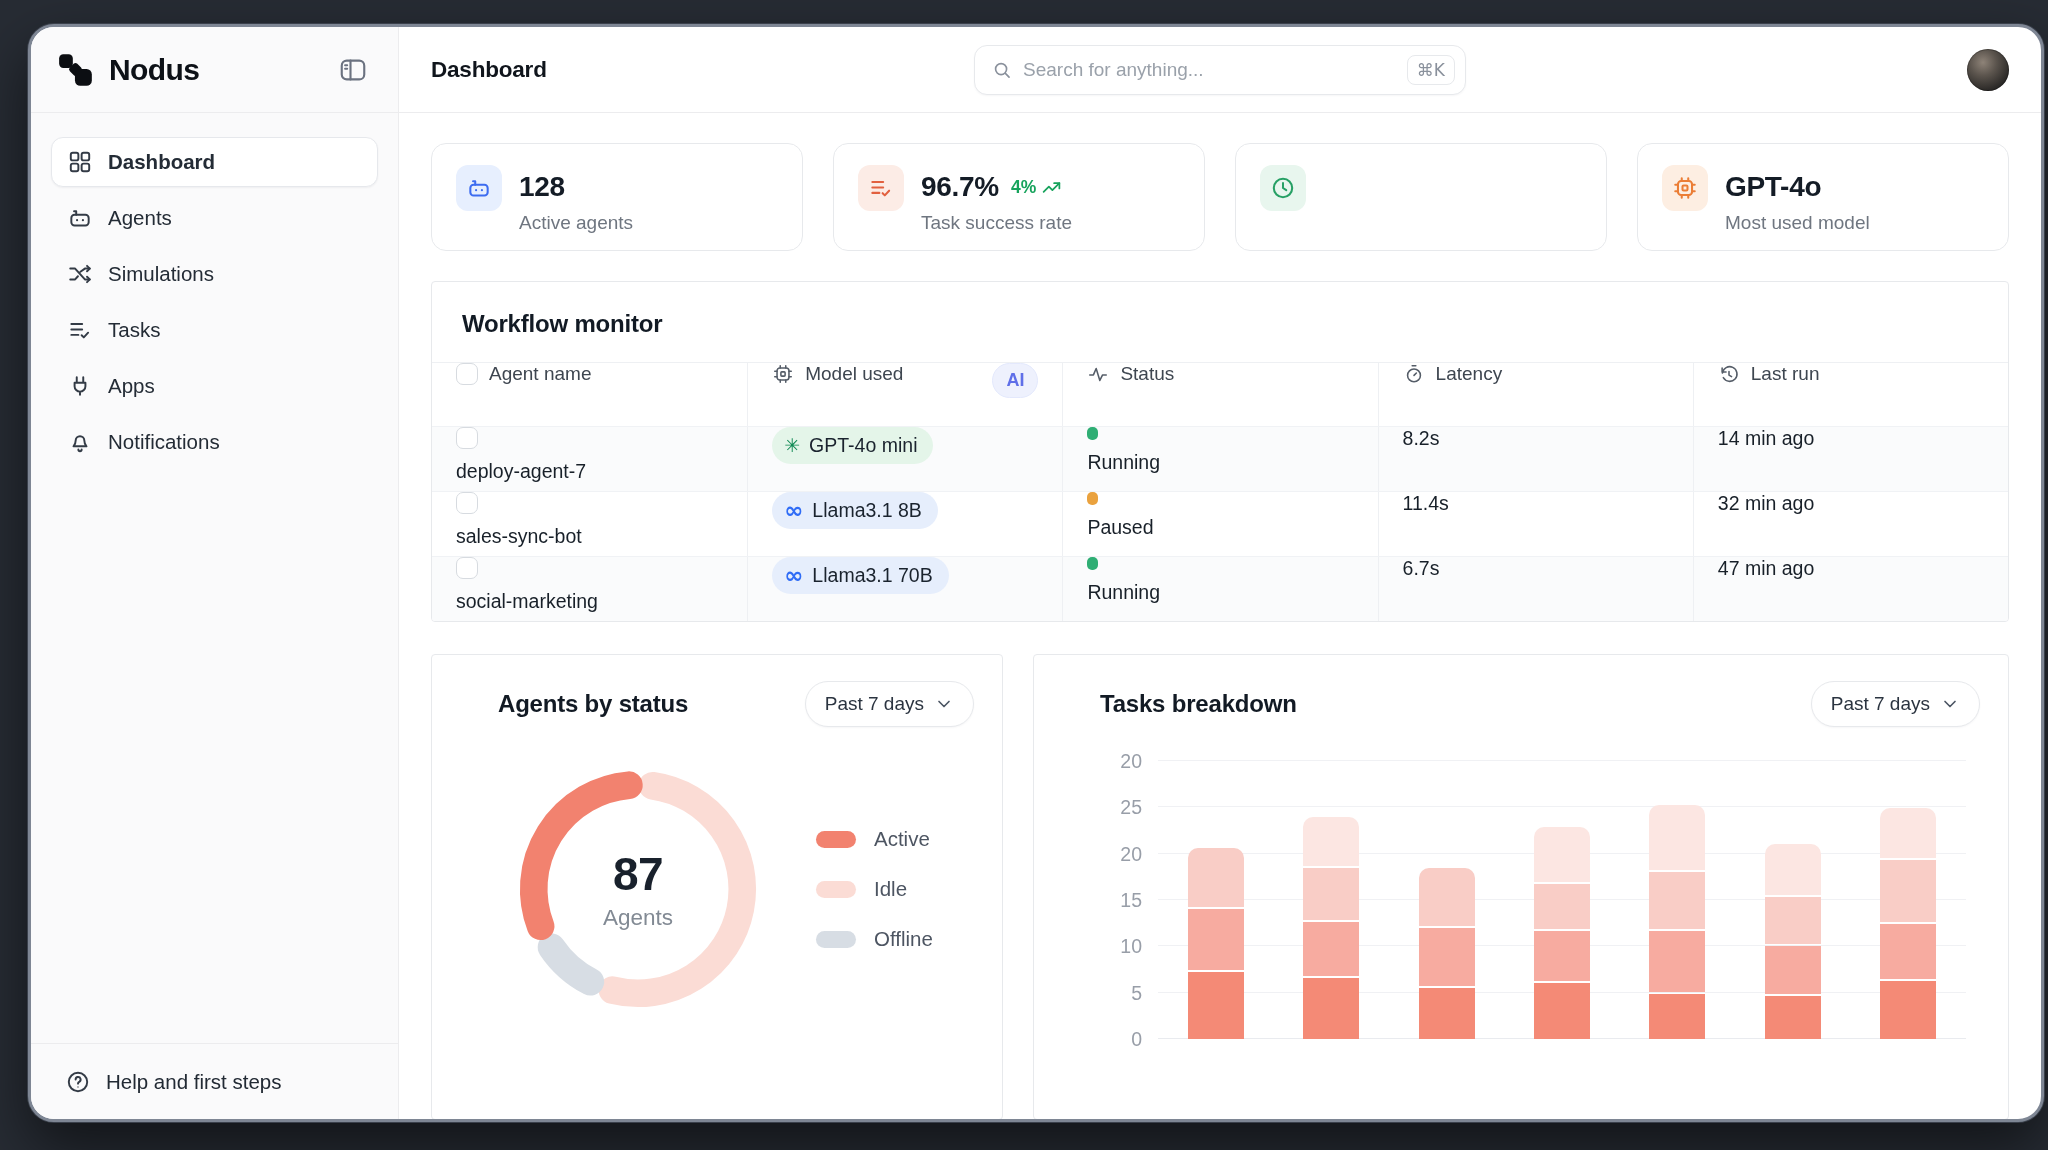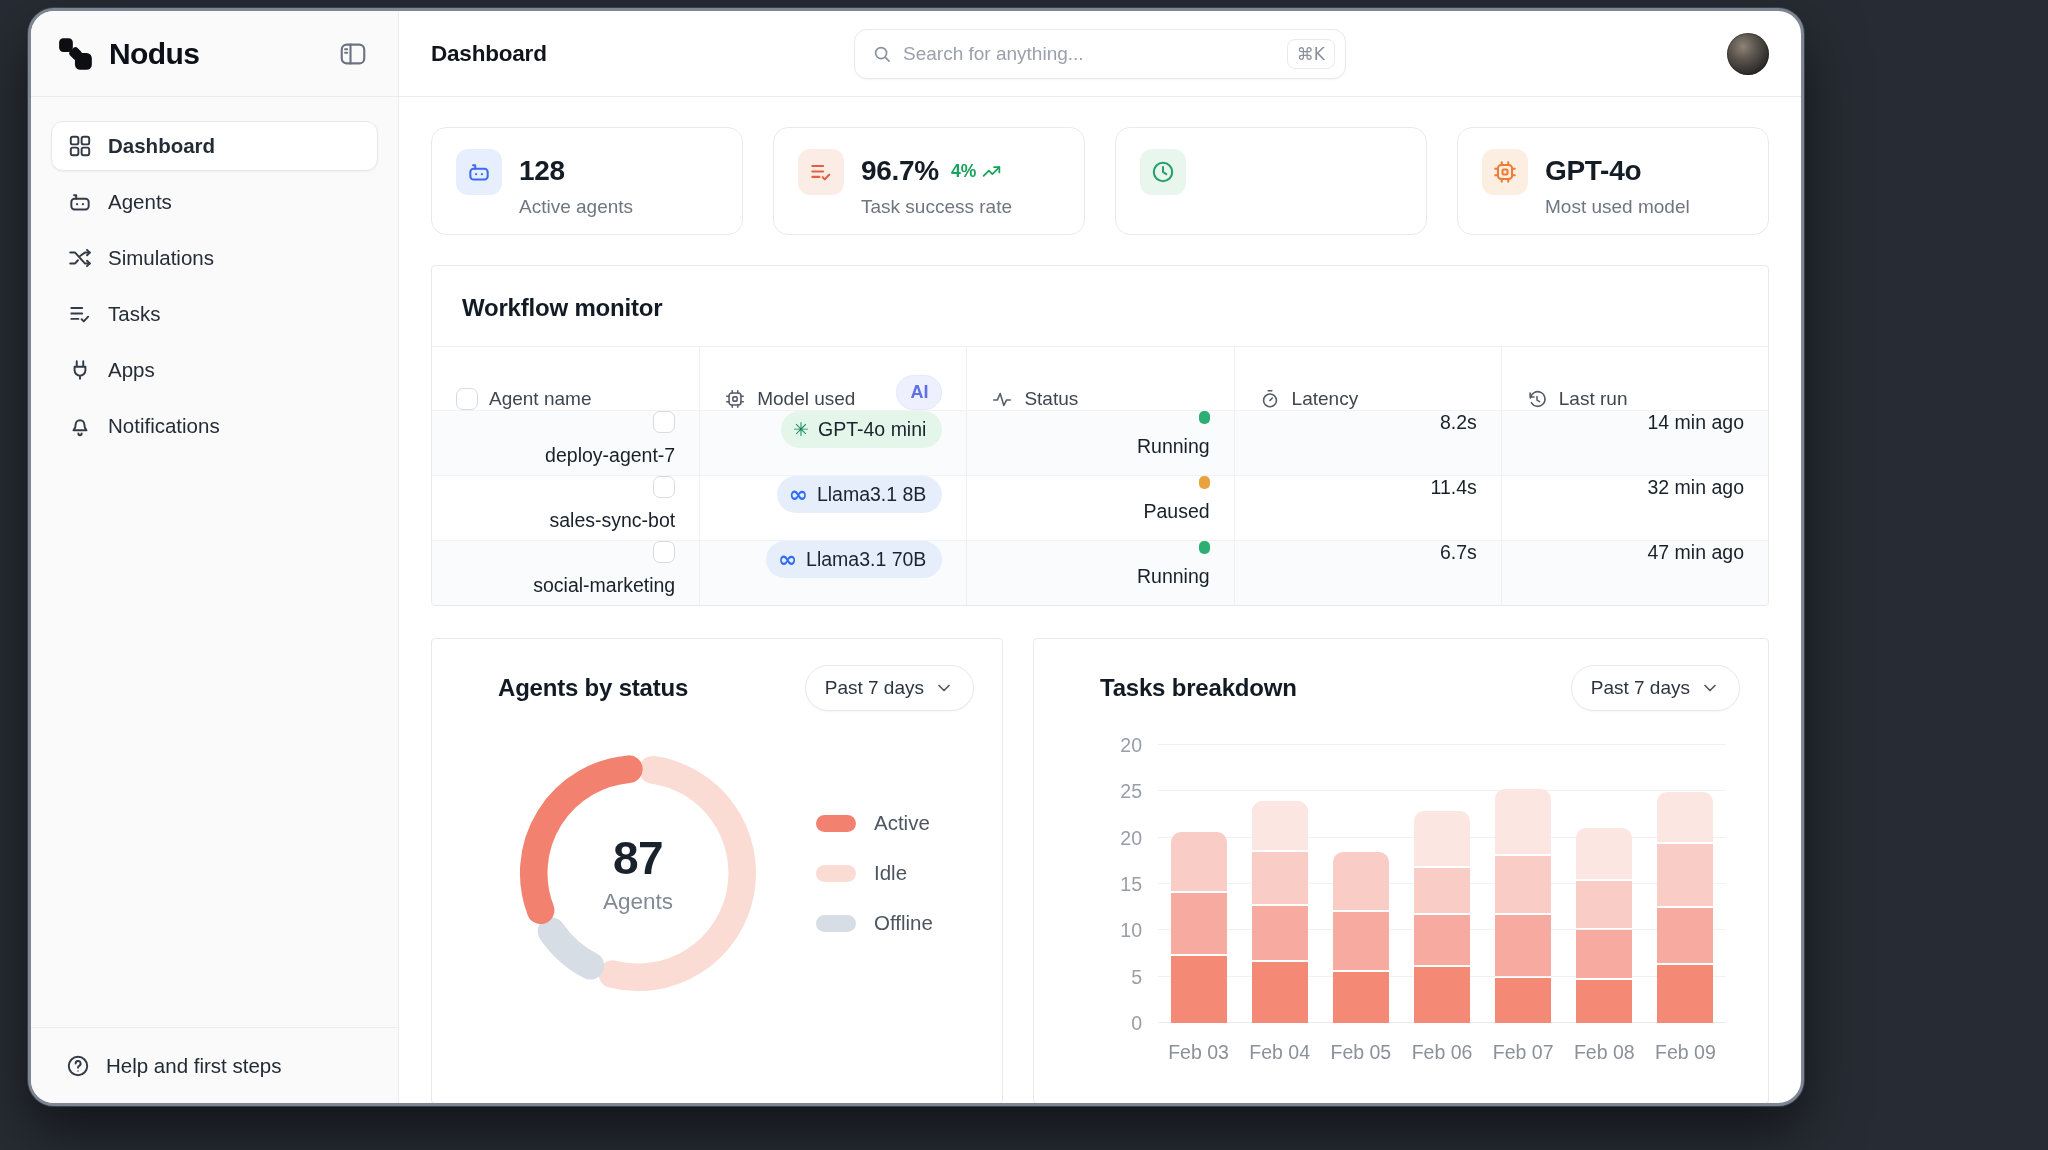--- a/index.html
+++ b/index.html
@@ -5,21 +5,21 @@
   * { margin:0; padding:0; box-sizing:border-box; }
   html,body { width:2048px; height:1150px; }
   body {
     background:#272c34;
     font-family:"Liberation Sans","DejaVu Sans",sans-serif;
     color:#1a222c;
     overflow:hidden;
   }
   .stage { position:relative; width:2048px; height:1150px; }
   .window {
-    position:absolute; left:28px; top:8px; width:1776px; height:1098px;
+    position:absolute; left:28px; top:24px; width:2016px; height:1098px;
     background:#fff; border-radius:26px; overflow:hidden;
     border:3px solid #7e8694;
     box-shadow:0 0 0 1px #3a404b, 0 26px 60px rgba(0,0,0,.55);
     display:flex;
   }
   
   .sidebar { width:368px; min-width:368px; background:#fafafb; border-right:1px solid #ececee; position:relative; }
   .side-head { height:86px; display:flex; align-items:center; padding:0 26px; border-bottom:1px solid #ececee; }
   .logo-mark { width:38px; height:38px; display:inline-flex; }
   .brand { font-size:30px; font-weight:700; letter-spacing:-.6px; color:#0d1117; margin-left:14px; flex:1; }
@@ -66,21 +66,21 @@
   .delta { display:inline-flex; align-items:center; gap:5px; font-size:17.5px; font-weight:600; }
   .delta svg { width:21px; height:21px; }
   .stat-label { font-size:19px; color:#6f7680; margin-top:9px; }
   
   .card { border:1px solid #e7e9ec; border-radius:4px; background:#fff; }
   .table-card { margin-top:30px; overflow:hidden; }
   .card-title { font-size:24px; font-weight:700; color:#121a24; letter-spacing:-.2px; }
   .table-card .card-title { padding:28px 30px 24px 30px; display:block; }
   .tgrid { display:grid; grid-template-columns:1fr 1fr 1fr 1fr 1fr; }
   .thead .tcell { height:64px; border-top:1px solid #eef0f3; color:#3e4650; font-size:19px; }
-  .tcell { display:flex; align-items:flex-end; gap:11px; padding:0 24px; font-size:19.5px; color:#182029; }
+  .tcell { display:flex; align-items:flex-start; gap:11px; padding:0 24px; font-size:19.5px; color:#182029; }
   .tcell + .tcell { border-left:1px solid #eef0f3; }
   .trow .tcell { height:64px;flex-direction:column; }
   .trow { border-top:1px solid #f0f2f5; }
   .trow.alt { background:#fafbfc; }
   .hicon { display:inline-flex; color:#555d68; }
   .checkbox { width:22px; height:22px; border:1.5px solid #d7dbe0; border-radius:7px; background:#fff; cursor:pointer; flex:none; }
   .ai-badge { margin-left:auto; background:#eef1fd; color:#5f6fe8; border:1px solid #e3e8fc; border-radius:999px; padding:6px 13px; font-size:18px; font-weight:600; }
   .pill { display:inline-flex; align-items:center; gap:9px; border-radius:999px; padding:7px 16px 7px 12px; font-size:19.5px; color:#1a232e; }
   .glyph-openai { font-family:"DejaVu Sans",sans-serif; font-size:19px; line-height:1; }
   .glyph-meta { font-family:"DejaVu Sans",sans-serif; font-size:23px; font-weight:700; line-height:.8; }
@@ -488,28 +488,19 @@
                 <div class="seg top" style="left: calc(64.286% - 28px); bottom: 168.7px; height: 64.9px; background: rgb(252, 230, 226);"></div>
                 <div class="seg" style="left: calc(78.571% - 28px); bottom: 0px; height: 43.4px; background: rgb(244, 138, 118);"></div>
                 <div class="seg" style="left: calc(78.571% - 28px); bottom: 45.4px; height: 48px; background: rgb(247, 171, 160);"></div>
                 <div class="seg" style="left: calc(78.571% - 28px); bottom: 95.4px; height: 46.2px; background: rgb(249, 205, 198);"></div>
                 <div class="seg top" style="left: calc(78.571% - 28px); bottom: 143.6px; height: 51px; background: rgb(252, 230, 226);"></div>
                 <div class="seg" style="left: calc(92.857% - 28px); bottom: 0px; height: 58.2px; background: rgb(244, 138, 118);"></div>
                 <div class="seg" style="left: calc(92.857% - 28px); bottom: 60.2px; height: 54.5px; background: rgb(247, 171, 160);"></div>
                 <div class="seg" style="left: calc(92.857% - 28px); bottom: 116.8px; height: 61.9px; background: rgb(249, 205, 198);"></div>
                 <div class="seg top" style="left: calc(92.857% - 28px); bottom: 180.7px; height: 50px; background: rgb(252, 230, 226);"></div>
               </div>
-            <div class="xlabels" id="x-labels">
-                <span>Feb 03</span>
-                <span>Feb 04</span>
-                <span>Feb 05</span>
-                <span>Feb 06</span>
-                <span>Feb 07</span>
-                <span>Feb 08</span>
-                <span>Feb 09</span>
-              </div>
           </div>
 
         </div>
       </section>
     </main>
   </div>
 </div>
 
 </body></html>

